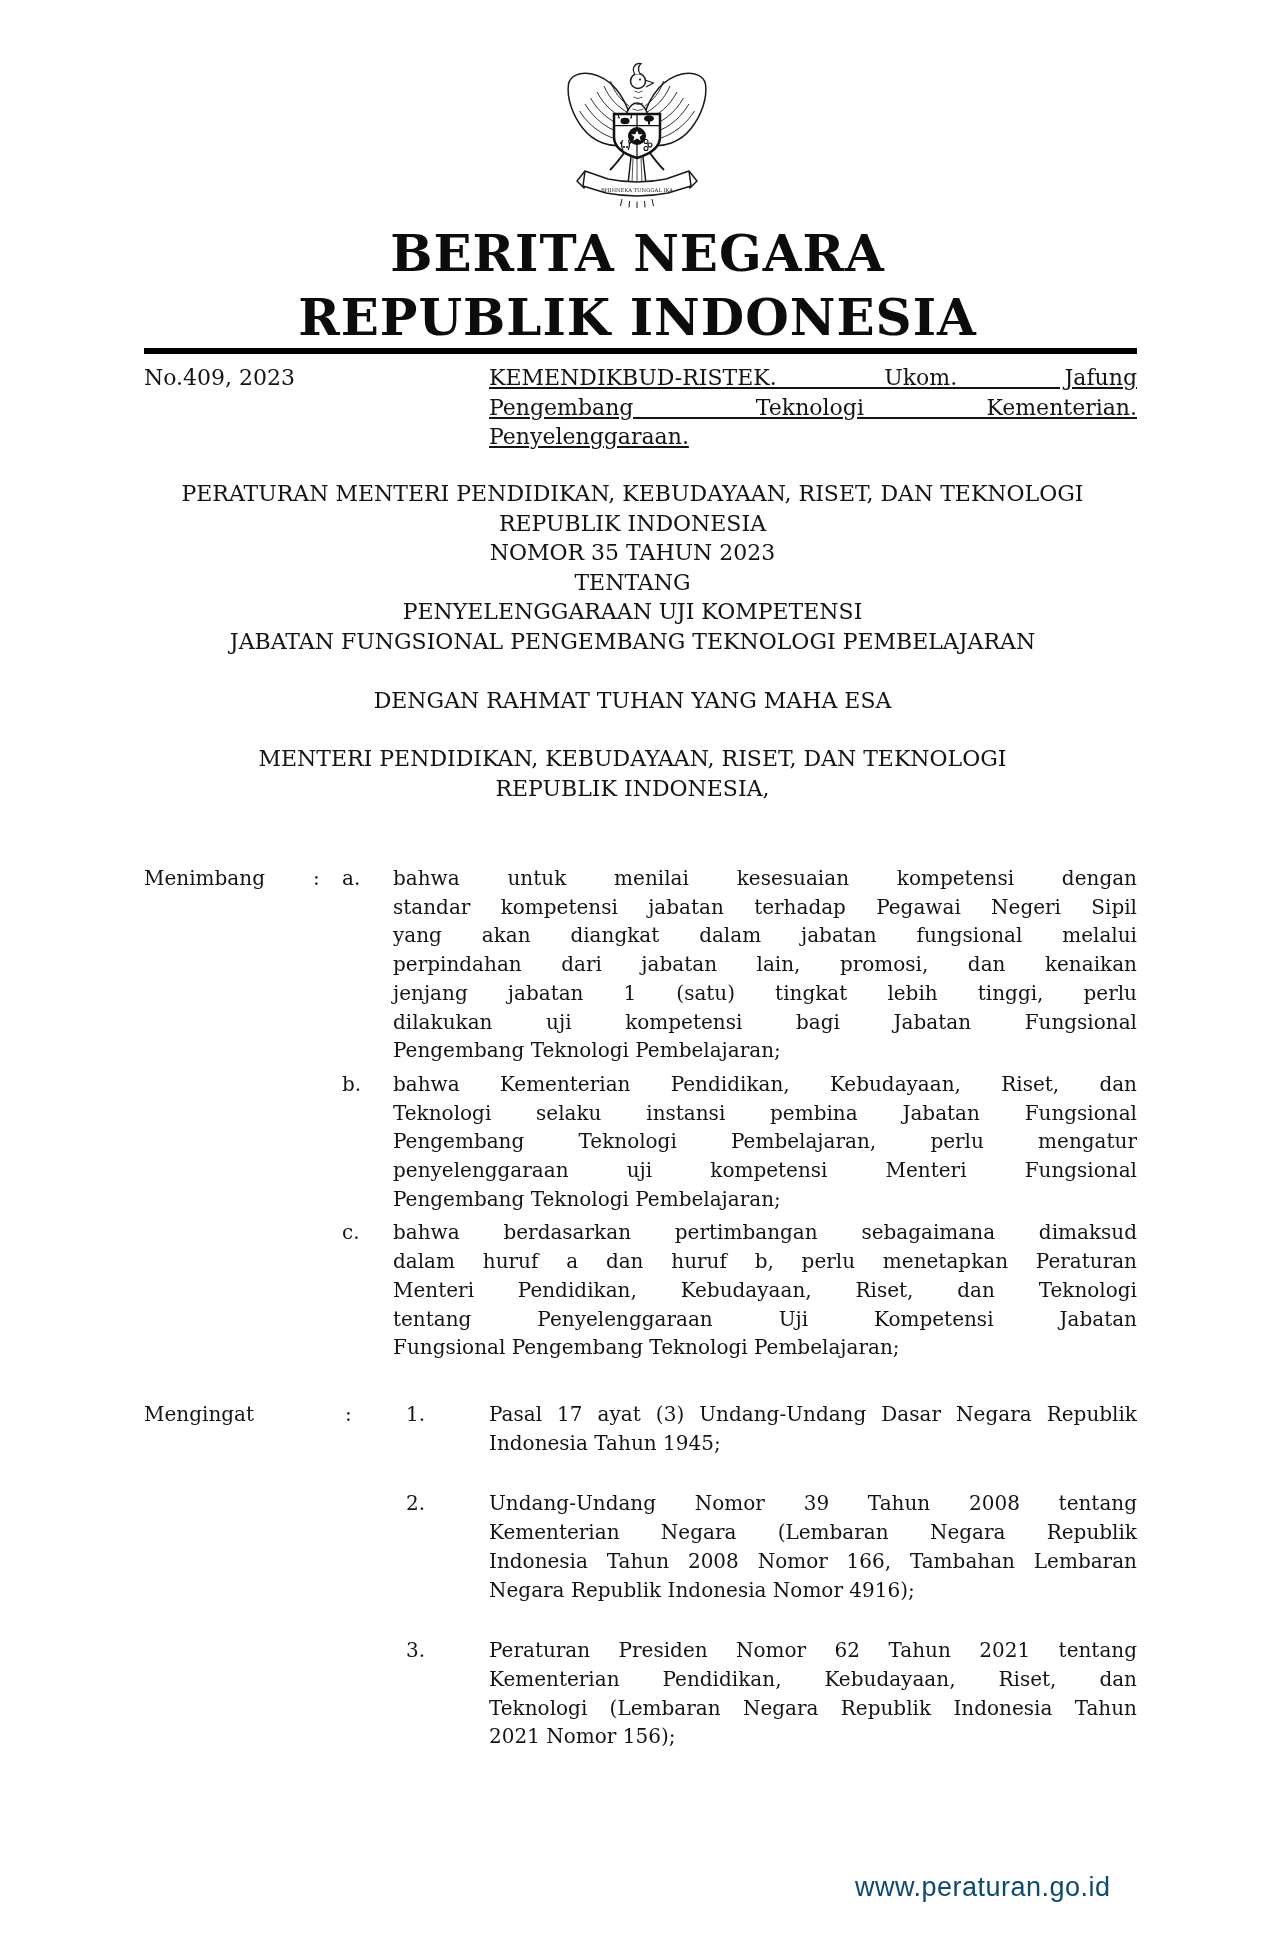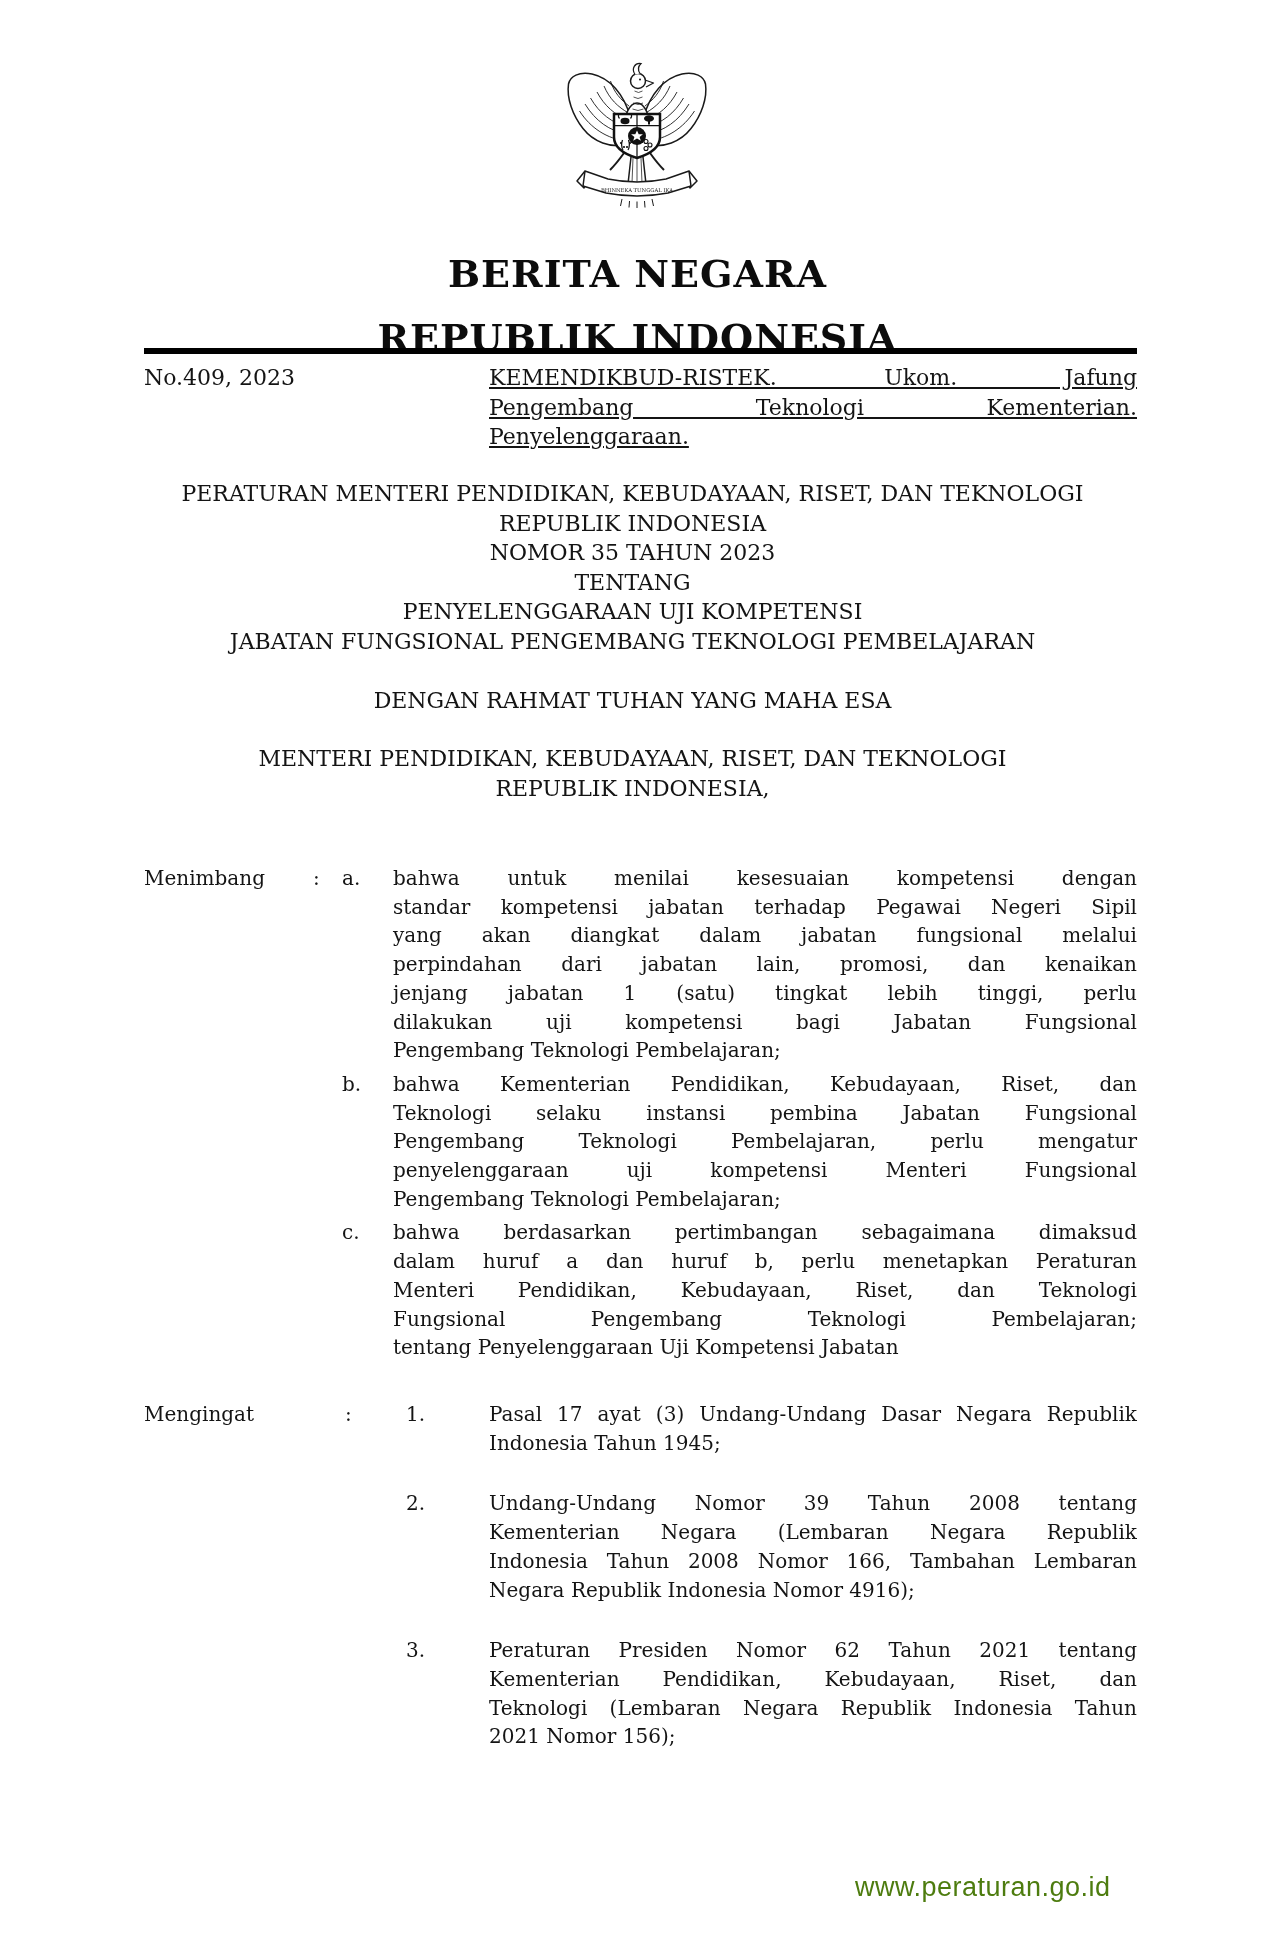--- a/index.html
+++ b/index.html
@@ -10,22 +10,22 @@
     background:#ffffff;
     font-family:"DejaVu Serif", serif;
     color:#141414;
     overflow:hidden;
   }
   
   #emblem{position:absolute;top:55px;left:562px;width:150px;height:156px;}
   
   #masthead{
     position:absolute;top:222px;left:0;width:1275px;
-    text-align:center;font-weight:bold;font-size:38px;line-height:64px;
-    letter-spacing:1px;color:#0c0c0c;margin-top:20px;
+    text-align:center;font-weight:bold;font-size:50px;line-height:64px;
+    letter-spacing:1px;color:#0c0c0c;
   }
   #rule{position:absolute;top:348px;left:144px;width:993px;height:6px;background:#000;}
   
   #gazette{
     position:absolute;top:363px;left:144px;width:993px;
     font-size:22px;line-height:29.5px;display:flex;justify-content:space-between;
   }
   .gz-number{width:300px;text-align:left;}
   .gz-subject{width:648px;text-decoration:underline;}
   
@@ -45,21 +45,21 @@
     display:grid;grid-template-columns:169px 29px 51px 1fr;row-gap:5px;
     font-size:20px;line-height:28.7px;
   }
   #considering{top:864px;}
   #remembering{top:1400px;gap:32px;}
   .lbl,.col,.mk{white-space:nowrap;}
   
   #footer{
     position:absolute;top:1872px;left:855px;width:275px;
     font-family:"Liberation Sans", sans-serif;
-    font-size:27px;color:#4d7c0f;text-align:left;letter-spacing:0.5px;
+    font-size:27px;color:#0c4a6e;text-align:left;letter-spacing:0.5px;
   }
 </style>
 </head>
 <body>
 
 <div class="page">
 
   <svg id="emblem" viewBox="0 0 300 312">
     <g fill="none" stroke="#1a1a1a" stroke-width="3" stroke-linecap="round" stroke-linejoin="round">
 
@@ -178,22 +178,22 @@
         <div class="jl">Pengembang Teknologi Pembelajaran;</div>
       </div>
 
     <div class="lbl"></div>
     <div class="col"></div>
     <div class="mk">c.</div>
     <div class="tx jlines">
         <div class="jl">bahwa berdasarkan pertimbangan sebagaimana dimaksud</div>
         <div class="jl">dalam huruf a dan huruf b, perlu menetapkan Peraturan</div>
         <div class="jl">Menteri Pendidikan, Kebudayaan, Riset, dan Teknologi</div>
+        <div class="jl">tentang Penyelenggaraan Uji Kompetensi Jabatan</div>
         <div class="jl">Fungsional Pengembang Teknologi Pembelajaran;</div>
-        <div class="jl">tentang Penyelenggaraan Uji Kompetensi Jabatan</div>
       </div>
   </div>
 
   <div id="remembering" class="hang">
     <div class="lbl">Mengingat</div>
     <div class="col">:</div>
     <div class="mk">1.</div>
     <div class="tx jlines">
         <div class="jl">Pasal 17 ayat (3) Undang-Undang Dasar Negara Republik</div>
         <div class="jl">Indonesia Tahun 1945;</div>

